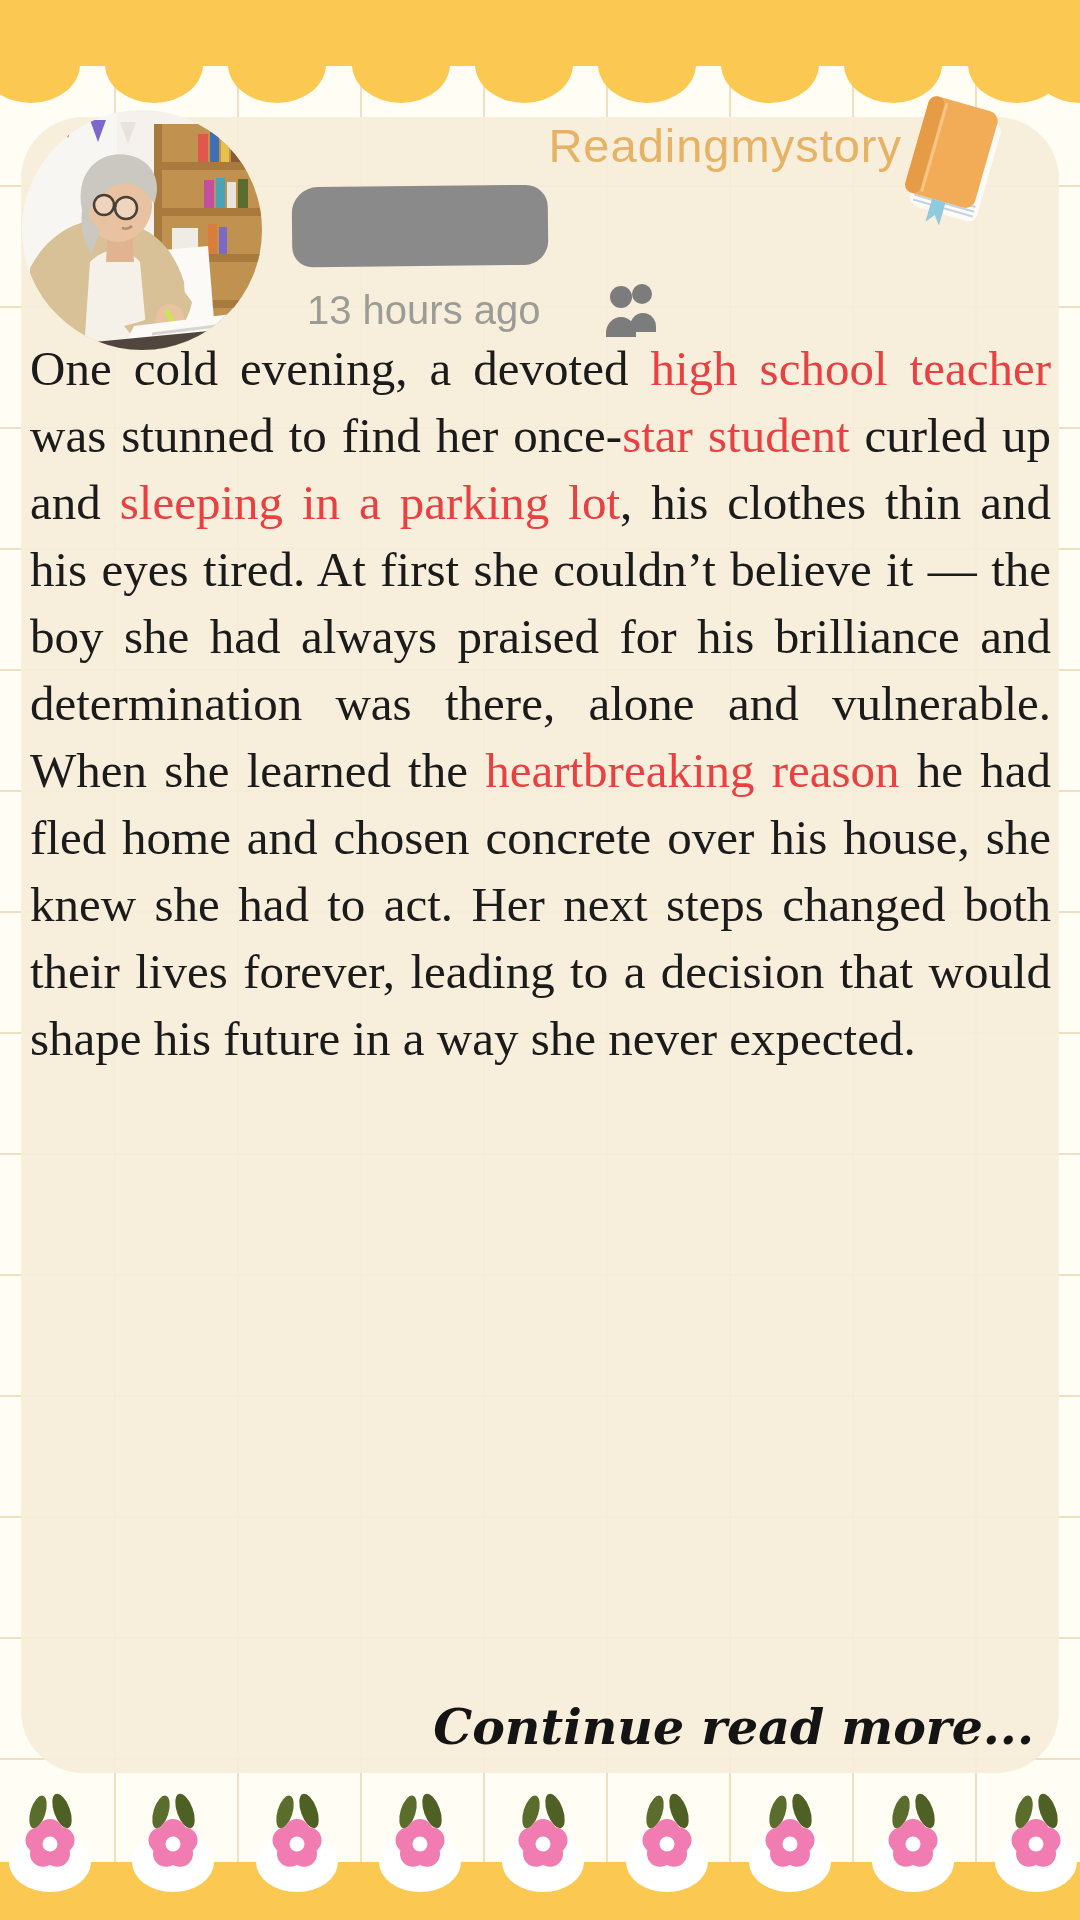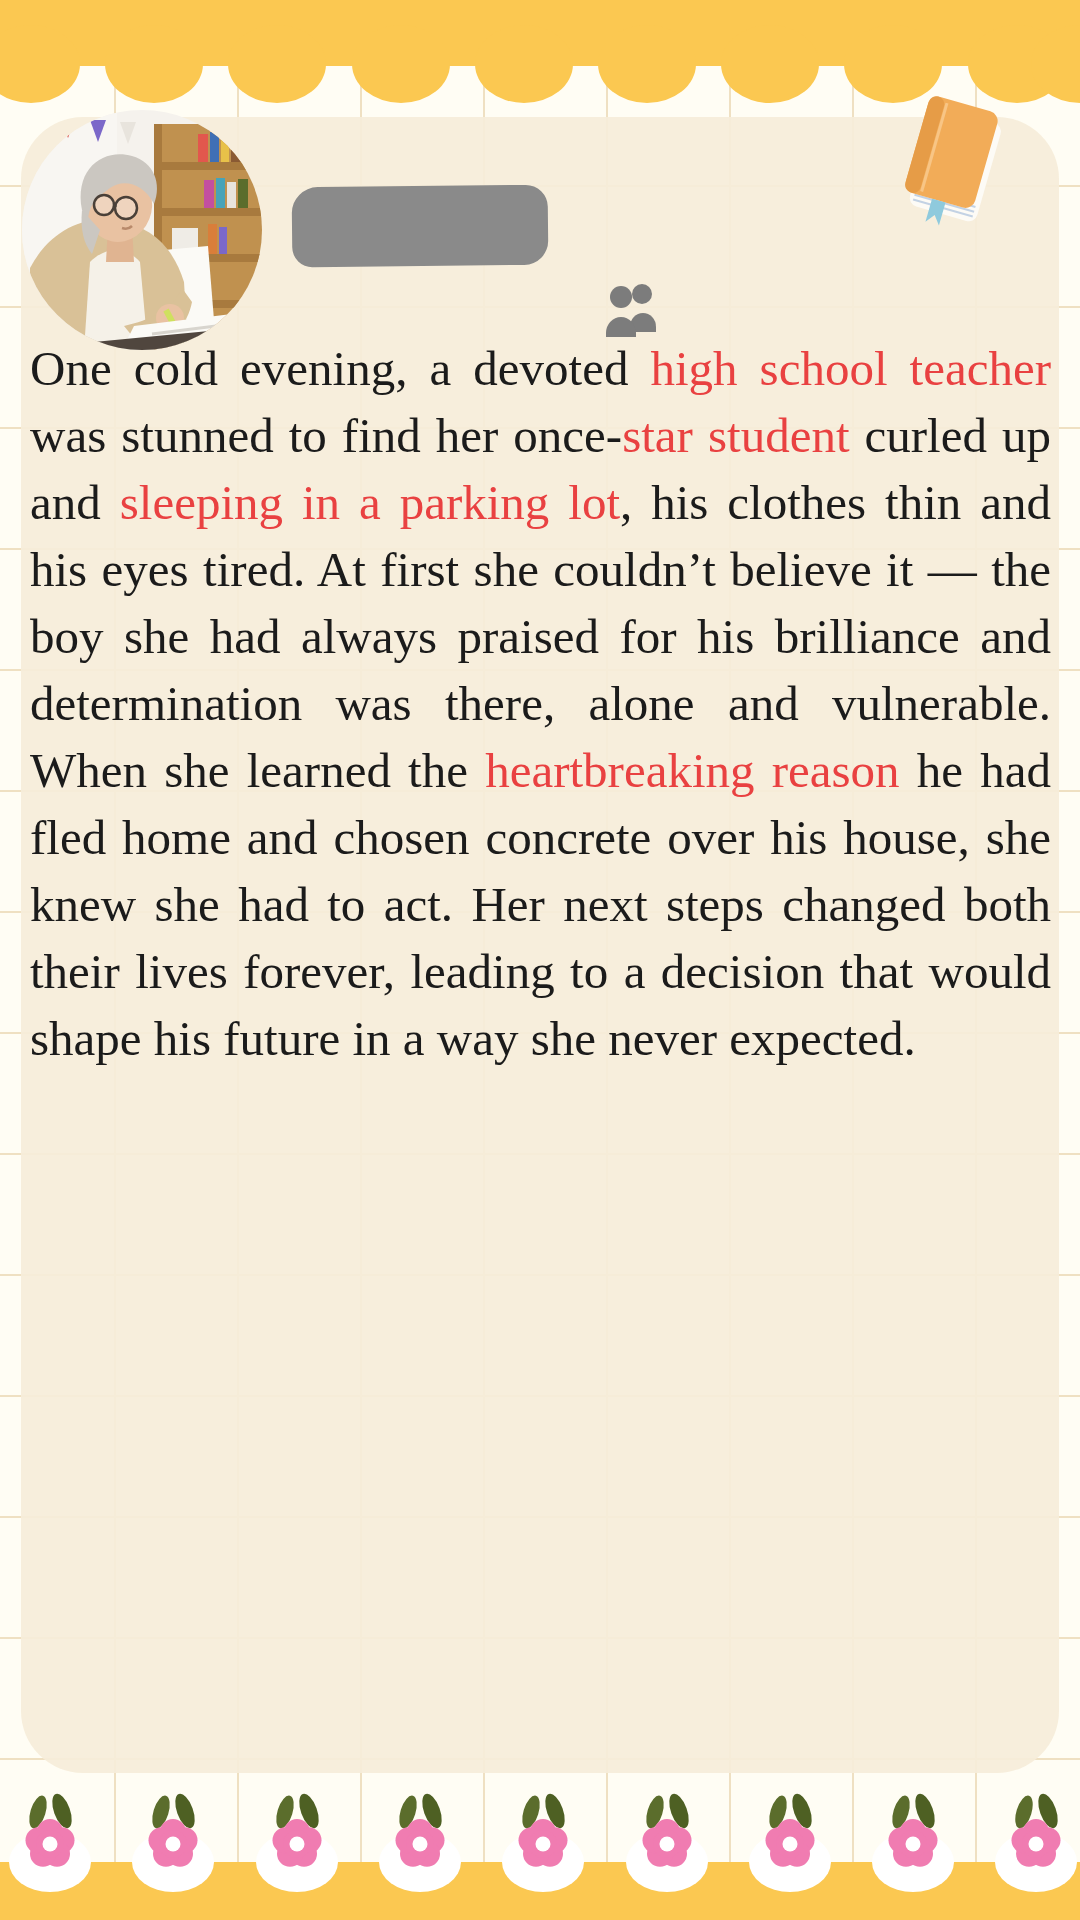--- a/index.html
+++ b/index.html
@@ -130,47 +130,50 @@
       <circle cx="148" cy="208" r="14" fill="#E9C2A2"></circle>
       <line x1="144" y1="200" x2="160" y2="230" stroke="#CFE05F" stroke-width="6"></line>
       <line x1="158" y1="226" x2="162" y2="233" stroke="#6B6B3A" stroke-width="6"></line>
 
       <polygon points="112,216 226,202 240,240 100,240" fill="#FBFAF6"></polygon>
       <line x1="130" y1="224" x2="210" y2="214" stroke="#D8D5CE" stroke-width="3"></line>
       <polygon points="30,236 240,216 240,240 26,240" fill="#50463E"></polygon>
     </svg>
   </div>
 
+  <div class="brand">Readingmystory</div>
 
   <svg class="book-icon" width="132" height="142" viewBox="0 0 132 142">
     <g transform="rotate(16 66 70)">
       <rect x="30" y="18" width="70" height="102" rx="9" fill="#FDFBF6"></rect>
       <line x1="34" y1="104" x2="96" y2="104" stroke="#C3D2E4" stroke-width="2"></line>
       <line x1="34" y1="109" x2="96" y2="109" stroke="#C3D2E4" stroke-width="2"></line>
       <line x1="34" y1="114" x2="96" y2="114" stroke="#C3D2E4" stroke-width="2"></line>
       <rect x="22" y="8" width="72" height="100" rx="10" fill="var(--book-orange,#F2AC58)"></rect>
       <rect x="22" y="8" width="16" height="100" rx="8" fill="var(--book-spine,#E69C47)"></rect>
       <line x1="40" y1="12" x2="40" y2="104" stroke="#F8C585" stroke-width="3"></line>
       <polygon points="52,108 52,132 59,123 66,132 66,108" fill="var(--bookmark-blue,#8FCADD)"></polygon>
     </g>
   </svg>
 
   <div class="redacted-bar"></div>
 
+  <div class="timestamp">13 hours ago</div>
   <svg class="friends-icon" width="56" height="58" viewBox="0 0 56 58">
     <g fill="var(--icon-gray,#7C7C7C)">
       <circle cx="38" cy="13" r="10"></circle>
       <path d="M26 46 a13 14 0 0 1 26 0 v5 h-26 z"></path>
       <circle cx="17" cy="16" r="11"></circle>
       <path d="M2 52 a15 16 0 0 1 30 0 v4 h-30 z"></path>
     </g>
   </svg>
 
   <p class="story"><span>One cold evening, a devoted </span><span class="hl">high school teacher</span><span> was stunned to find her once-</span><span class="hl">star student</span><span> curled up and </span><span class="hl">sleeping in a parking lot</span><span>, his clothes thin and his eyes tired. At first she couldn’t believe it — the boy she had always praised for his brilliance and determination was there, alone and vulnerable. When she learned the </span><span class="hl">heartbreaking reason</span><span> he had fled home and chosen concrete over his house, she knew she had to act. Her next steps changed both their lives forever, leading to a decision that would shape his future in a way she never expected.</span></p>
 
+  <div class="continue">Continue read more...</div>
 
   <svg class="footer-band" width="1080" height="152" viewBox="0 0 1080 152">
     <defs>
       <g id="flower">
         <ellipse cx="-12" cy="-32" rx="17" ry="7.5" fill="var(--leaf-green,#5B6D2C)" transform="rotate(-73 -12 -32)"></ellipse>
         <ellipse cx="12" cy="-33" rx="18" ry="8" fill="#4E6023" transform="rotate(70 12 -33)"></ellipse>
         <g fill="var(--flower-pink,#F07CB1)">
           <circle cx="0" cy="-12" r="13"></circle>
           <circle cx="11.5" cy="-3.7" r="13"></circle>
           <circle cx="7" cy="9.7" r="13"></circle>

